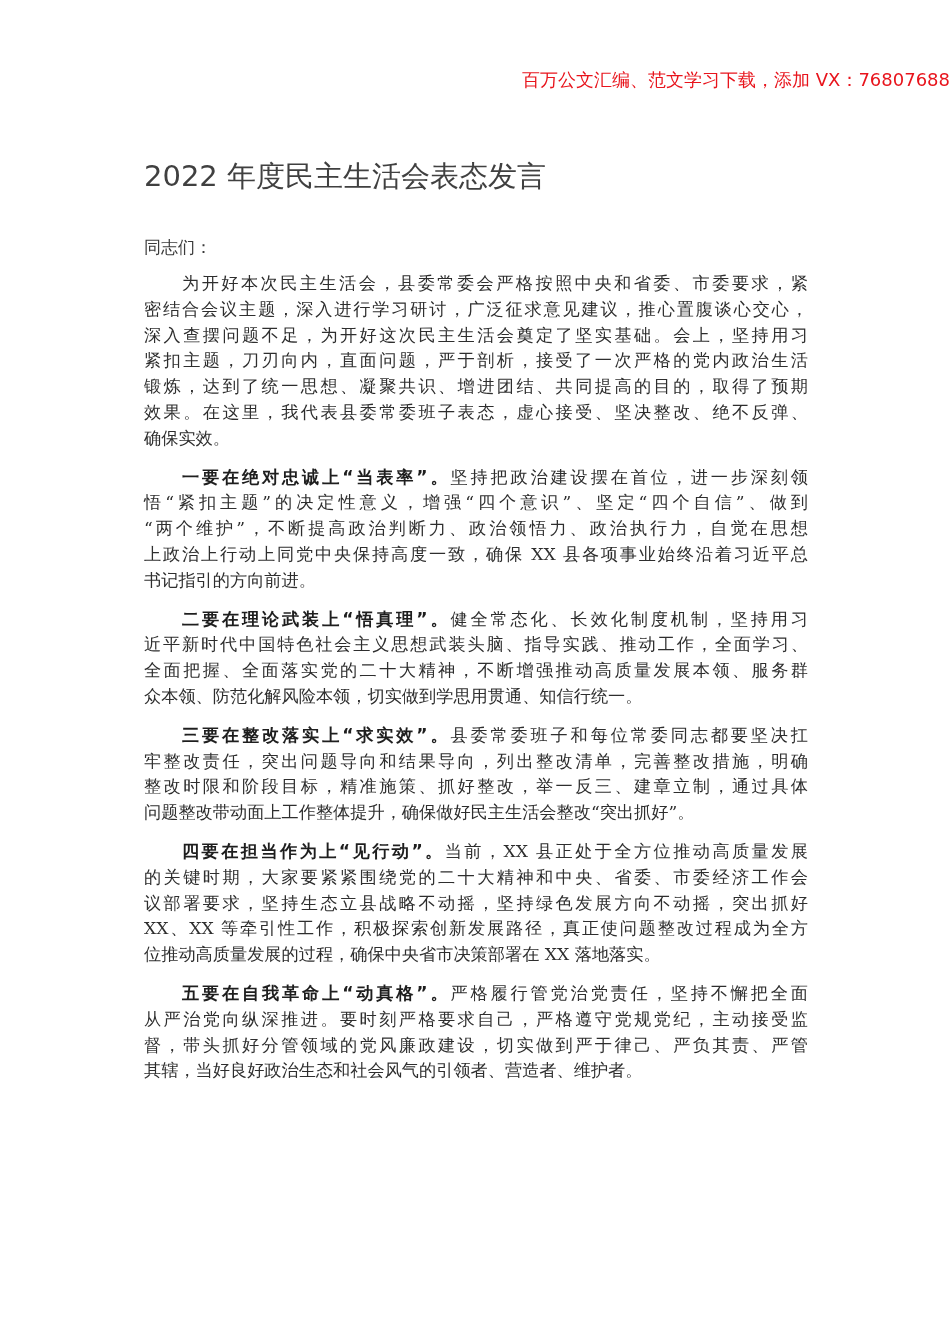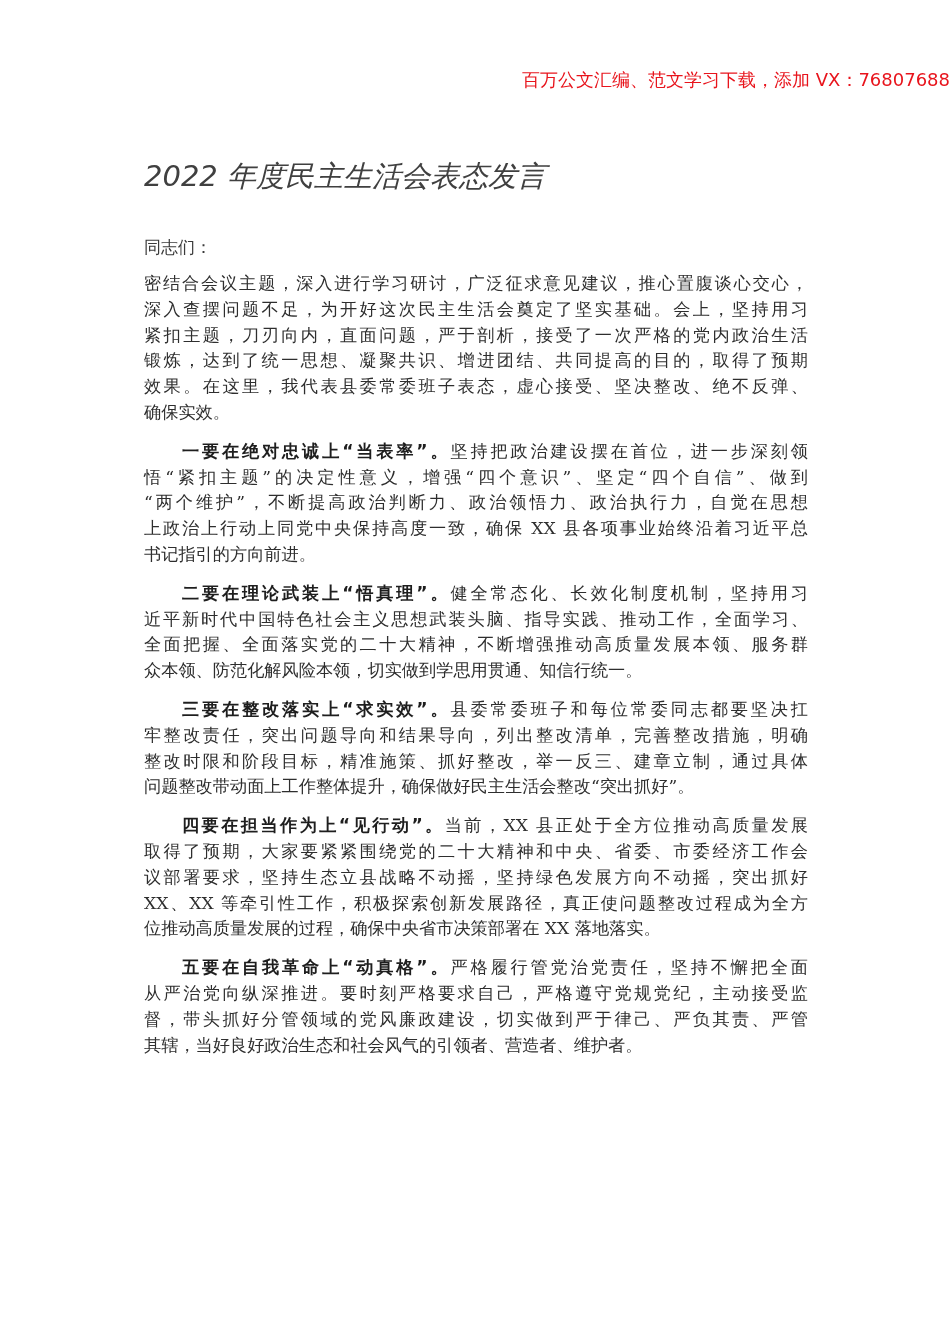--- a/index.html
+++ b/index.html
@@ -5,21 +5,20 @@
     html, body { margin: 0; padding: 0; background: #ffffff; }
     body { width: 950px; height: 1344px; position: relative; overflow: hidden; }
     .banner {
       position: absolute; left: 0; top: 66px; width: 950px; text-align: right;
       color: #e8141c; font-family: "DejaVu Sans", sans-serif; font-size: 18px; line-height: 28px;
     }
     .title {
       position: absolute; left: 144px; top: 154px;
       color: #404040; font-family: "DejaVu Sans", sans-serif; font-size: 29px; line-height: 44px;
       letter-spacing: 0px;
-      font-style: italic;
     }
     .salutation {
       position: absolute; left: 144px; top: 234px;
       color: #3a3a3a; font-family: "DejaVu Sans", sans-serif; font-size: 17px; line-height: 26px;
     }
     .body {
       position: absolute; left: 144px; top: 271px; width: 664px;
       color: #2e2e2e; font-family: "DejaVu Serif", serif; font-size: 17.2px;
     }
     .para { margin: 0 0 13px 0; }
@@ -33,20 +32,21 @@
 
 <div class="banner">百万公文汇编、范文学习下载，添加 VX：76807688</div>
 
 <div class="title">2022 年度民主生活会表态发言</div>
 
 <div class="salutation">同志们：</div>
 
 <div class="body">
 
   <div class="para">
+    <span class="line indent">为开好本次民主生活会，县委常委会严格按照中央和省委、市委要求，紧</span>
     <span class="line">密结合会议主题，深入进行学习研讨，广泛征求意见建议，推心置腹谈心交心，</span>
     <span class="line">深入查摆问题不足，为开好这次民主生活会奠定了坚实基础。会上，坚持用习</span>
     <span class="line">紧扣主题，刀刃向内，直面问题，严于剖析，接受了一次严格的党内政治生活</span>
     <span class="line">锻炼，达到了统一思想、凝聚共识、增进团结、共同提高的目的，取得了预期</span>
     <span class="line">效果。在这里，我代表县委常委班子表态，虚心接受、坚决整改、绝不反弹、</span>
     <span class="line last">确保实效。</span>
   </div>
 
   <div class="para">
     <span class="line indent"><span class="lead">一要在绝对忠诚上“当表率”。</span><span>坚持把政治建设摆在首位，进一步深刻领</span></span>
@@ -65,21 +65,21 @@
 
   <div class="para">
     <span class="line indent"><span class="lead">三要在整改落实上“求实效”。</span><span>县委常委班子和每位常委同志都要坚决扛</span></span>
     <span class="line">牢整改责任，突出问题导向和结果导向，列出整改清单，完善整改措施，明确</span>
     <span class="line">整改时限和阶段目标，精准施策、抓好整改，举一反三、建章立制，通过具体</span>
     <span class="line last">问题整改带动面上工作整体提升，确保做好民主生活会整改“突出抓好”。</span>
   </div>
 
   <div class="para">
     <span class="line indent"><span class="lead">四要在担当作为上“见行动”。</span><span>当前，XX 县正处于全方位推动高质量发展</span></span>
-    <span class="line">取得了预期，大家要紧紧围绕党的二十大精神和中央、省委、市委经济工作会</span>
+    <span class="line">的关键时期，大家要紧紧围绕党的二十大精神和中央、省委、市委经济工作会</span>
     <span class="line">议部署要求，坚持生态立县战略不动摇，坚持绿色发展方向不动摇，突出抓好</span>
     <span class="line">XX、XX 等牵引性工作，积极探索创新发展路径，真正使问题整改过程成为全方</span>
     <span class="line last">位推动高质量发展的过程，确保中央省市决策部署在 XX 落地落实。</span>
   </div>
 
   <div class="para">
     <span class="line indent"><span class="lead">五要在自我革命上“动真格”。</span><span>严格履行管党治党责任，坚持不懈把全面</span></span>
     <span class="line">从严治党向纵深推进。要时刻严格要求自己，严格遵守党规党纪，主动接受监</span>
     <span class="line">督，带头抓好分管领域的党风廉政建设，切实做到严于律己、严负其责、严管</span>
     <span class="line last">其辖，当好良好政治生态和社会风气的引领者、营造者、维护者。</span>

